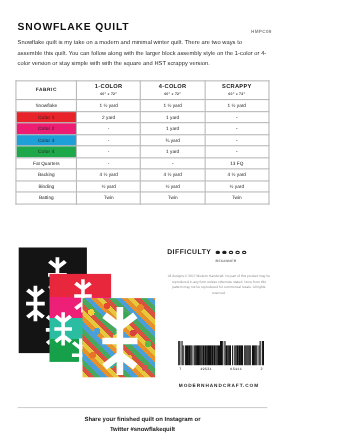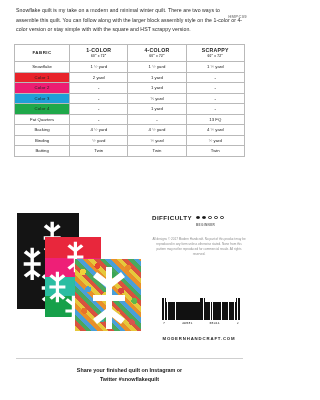--- a/index.html
+++ b/index.html
@@ -137,20 +137,21 @@
     line-height: 1.62; color: #1a1a1a;
   }
 </style>
 </head>
 <body>
 
 <div class="page">
 
   <div class="sku">HMPC09</div>
 
+  <h1 class="title">SNOWFLAKE QUILT</h1>
 
   <p class="intro">Snowflake quilt is my take on a modern and minimal winter quilt. There are two ways to assemble this quilt. You can follow along with the larger block assembly style on the 1-color or 4-color version or stay simple with with the square and HST scrappy version.</p>
 
   <div class="tbl-wrap">
     <table class="fabric">
       <colgroup>
         <col style="width:24%">
           <col style="width:25.3%">
           <col style="width:25.3%">
           <col style="width:25.4%">

